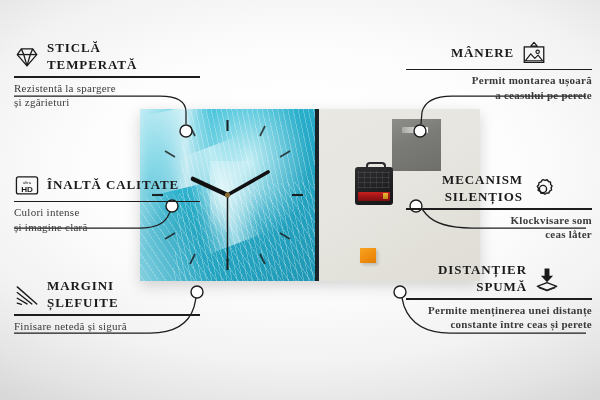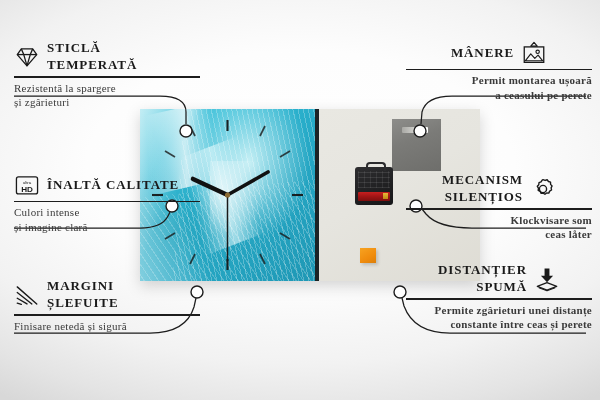--- a/index.html
+++ b/index.html
@@ -291,16 +291,16 @@
       <div>SPUMĂ</div>
     </div>
     <svg class="ico" viewBox="0 0 32 32">
       <path d="M13,3 h6 v9 h4.5 L16,20 L8.5,12 H13 Z" fill="#1a1a1a"></path>
       <path d="M16,20.5 L28,25 L16,29.5 L4,25 Z" fill="none" stroke="#1a1a1a" stroke-width="1.5" stroke-linejoin="round"></path>
       <path d="M6,26.8 L16,30.6 L26,26.8" fill="none" stroke="#1a1a1a" stroke-width="1.3" stroke-linejoin="round"></path>
     </svg>
   </div>
   <div class="rule"></div>
   <div class="feat-sub ta-r">
-    <div>Permite zgârieturi unei distanțe</div>
+    <div>Permite menținerea unei distanțe</div>
     <div>constante între ceas și perete</div>
   </div>
 </div>
 
 </body></html>

